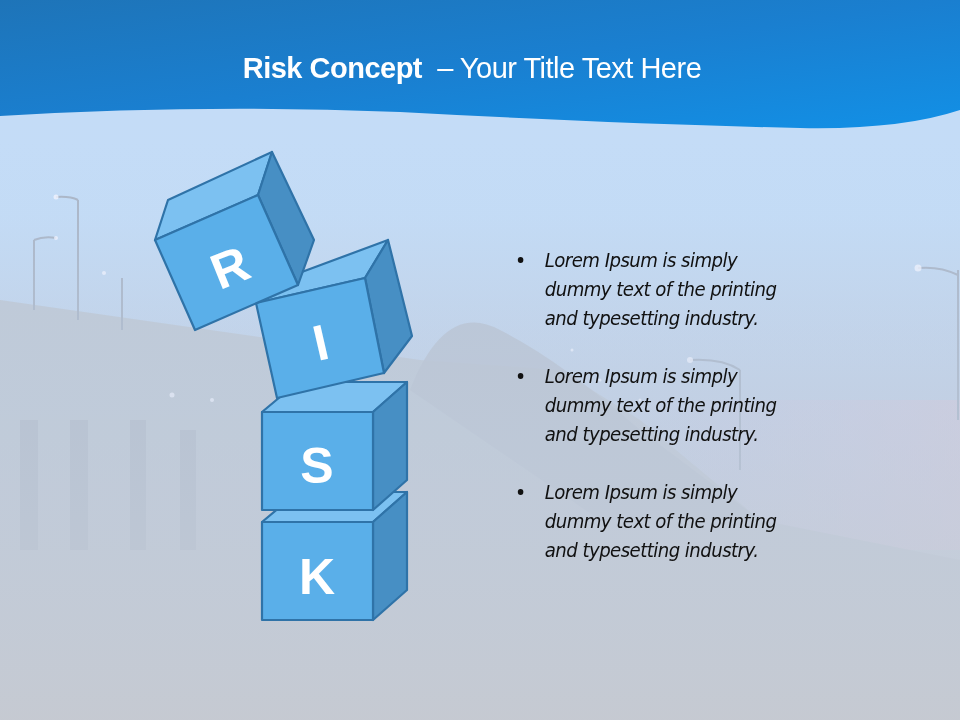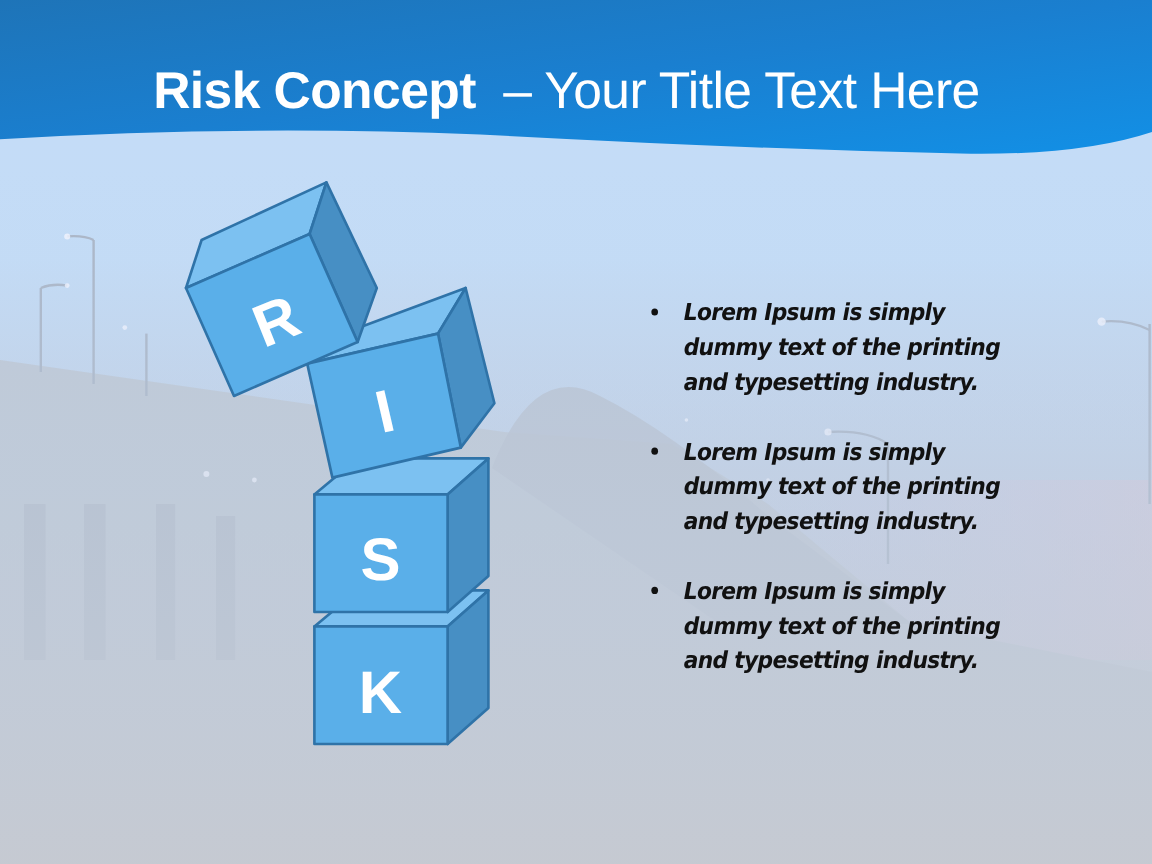--- a/index.html
+++ b/index.html
@@ -3,24 +3,24 @@
 <meta charset="utf-8">
 <style>
   html, body { margin: 0; padding: 0; }
   body { width: 960px; height: 720px; overflow: hidden; position: relative;
          font-family: "Liberation Sans", "DejaVu Sans", sans-serif; }
   .slide { position: absolute; left: 0; top: 0; width: 960px; height: 720px; overflow: hidden;
            background: linear-gradient(180deg, #c4dcf8 0%, #c4dcf6 30%, #c3d0e4 55%, #c7ccd6 80%, #c9ccd3 100%); }
   .scene { position: absolute; left: 0; top: 0; width: 960px; height: 720px; }
   .header { position: absolute; left: 0; top: 0; width: 960px; height: 140px; }
   .title { position: absolute; left: 0; top: 52px; width: 944px; text-align: center;
-           color: #ffffff; font-size: 43px; white-space: nowrap; letter-spacing: -0.5px; }
+           color: #ffffff; font-size: 29px; white-space: nowrap; letter-spacing: -0.5px; }
   .title .bold { font-weight: bold; }
   .blocks { position: absolute; left: 0; top: 0; width: 960px; height: 720px; }
-  .bullets { position: absolute; left: 540px; top: 246px; width: 330px; font-weight: bold; }
+  .bullets { position: absolute; left: 515px; top: 246px; width: 330px; }
   .bullet { position: relative; padding-left: 32px; margin-bottom: 29px;
             font-style: italic; font-size: 19.5px; line-height: 29px; color: #111111;
             font-family: "DejaVu Sans", sans-serif; letter-spacing: -0.6px; transform: scaleX(0.93); transform-origin: left; width: 340px; }
   .bullet .dot { position: absolute; left: 3px; top: 11px; width: 6px; height: 6px; border-radius: 50%; background: #111; }
 </style>
 </head>
 <body>
 
 <div class="slide">
 

